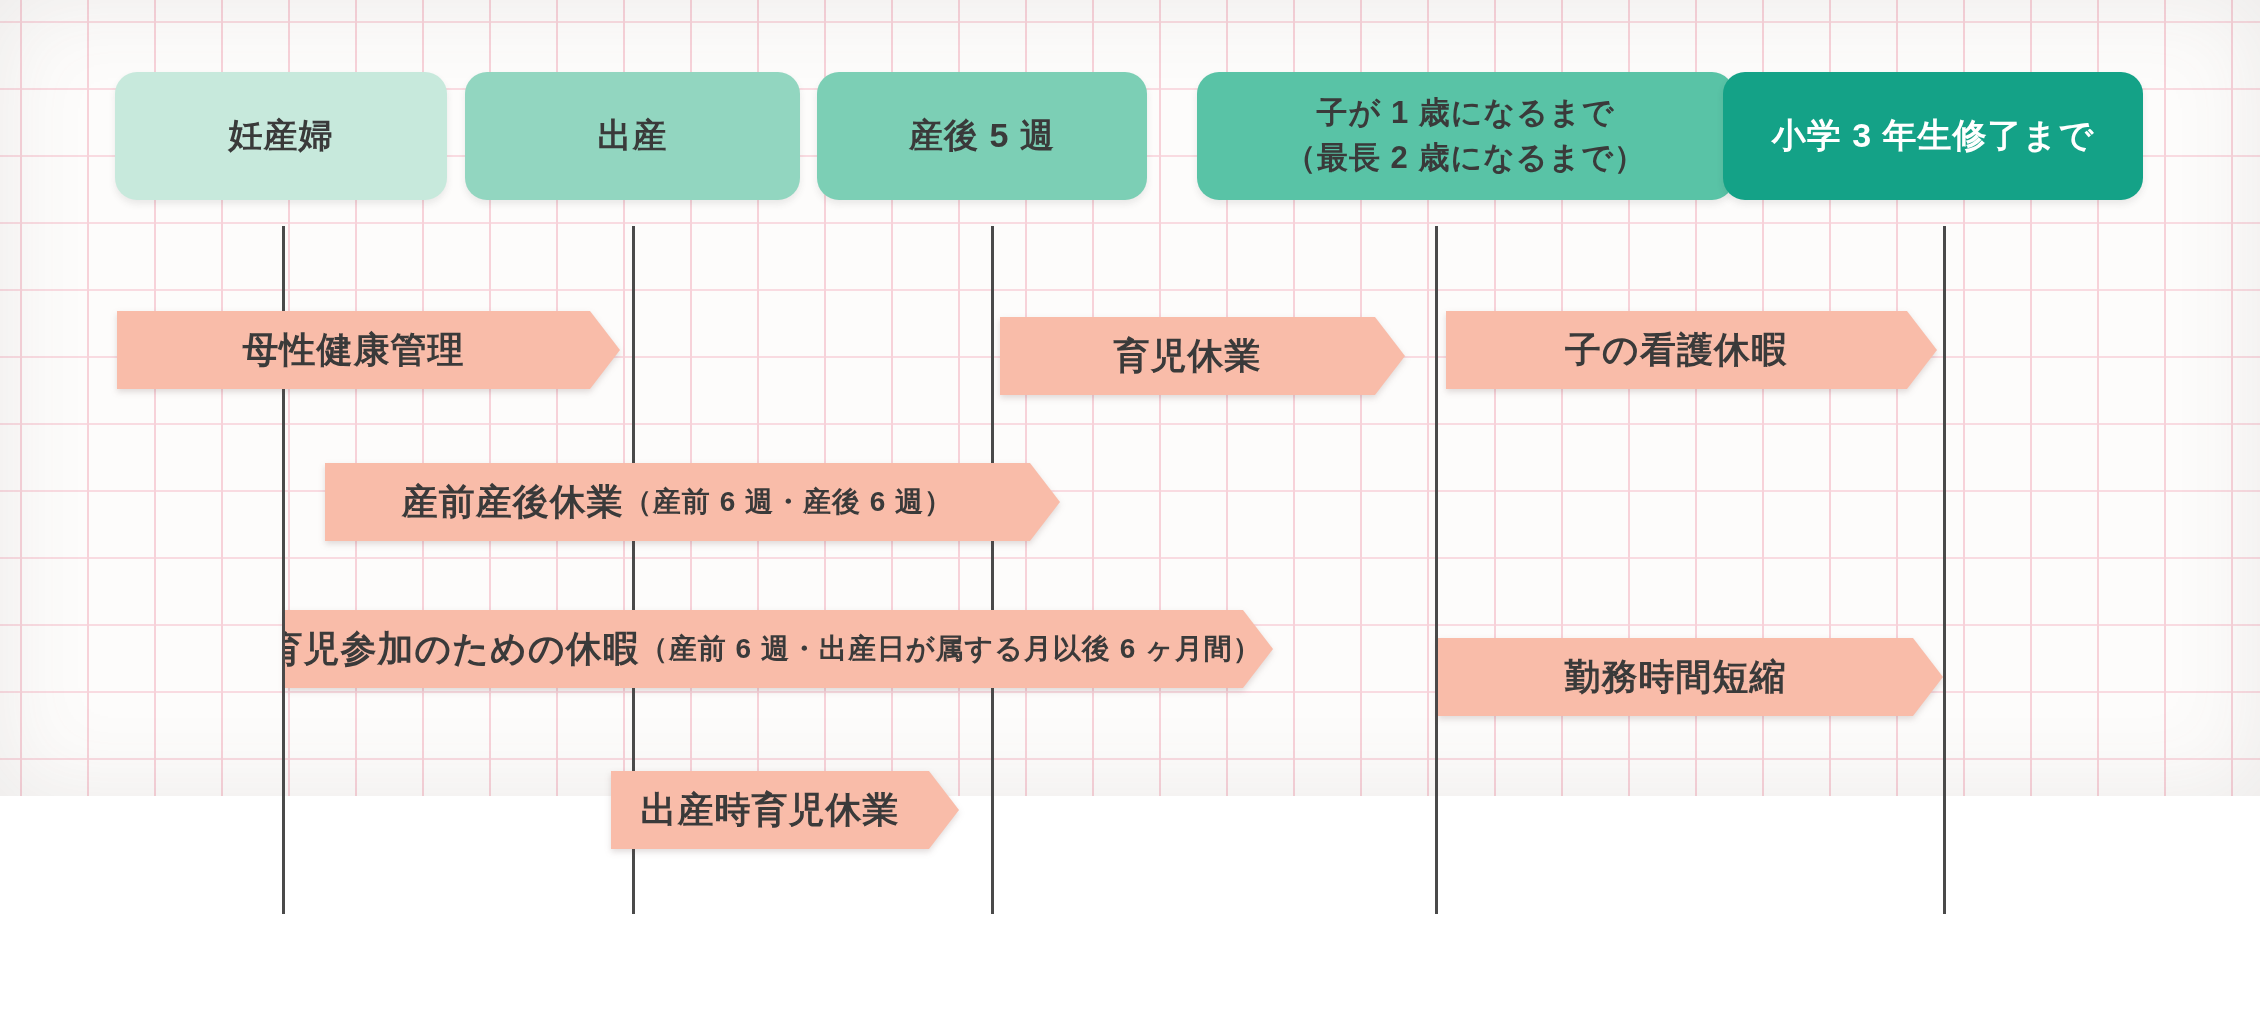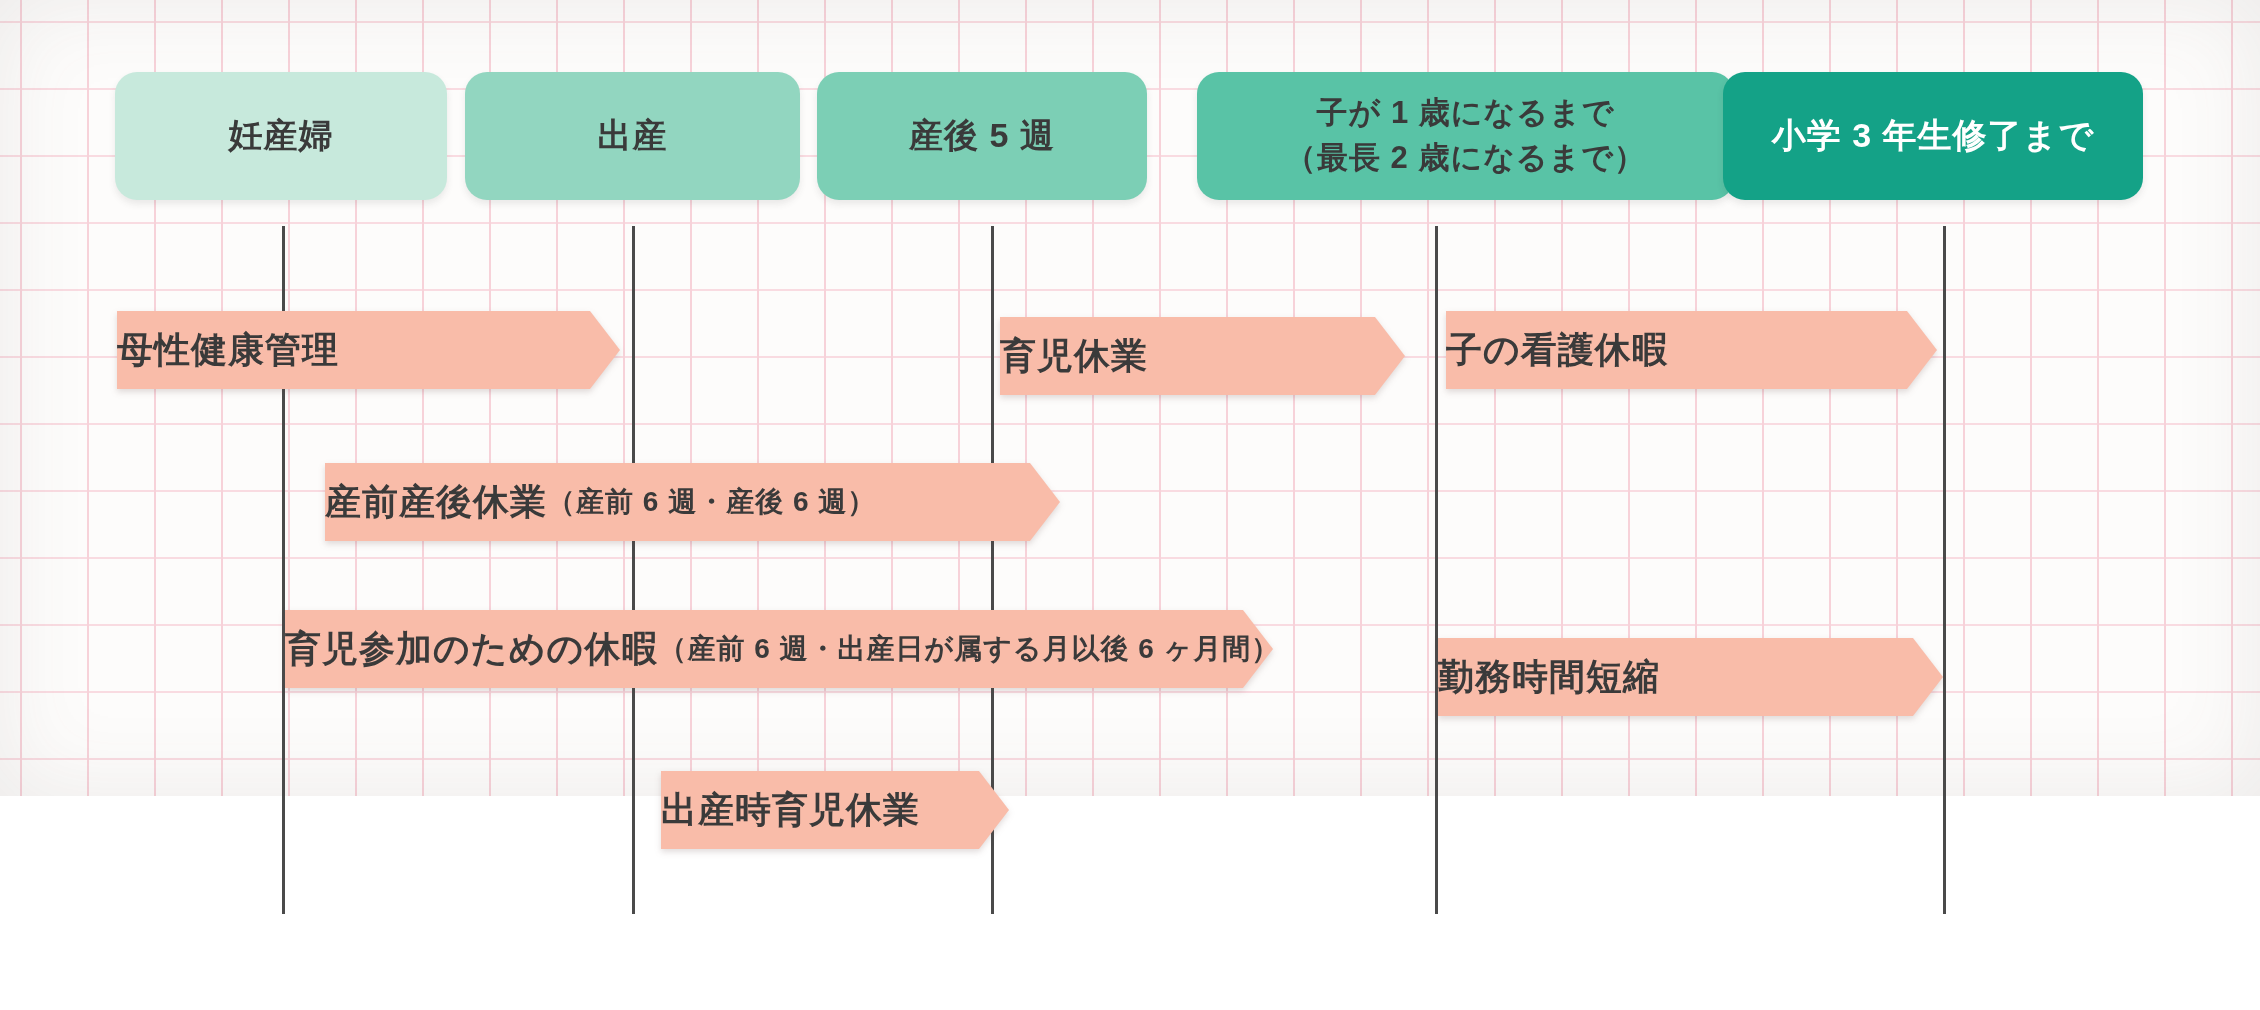--- a/index.html
+++ b/index.html
@@ -66,40 +66,41 @@
     height: 78px;
     filter: drop-shadow(0 3px 3px rgba(90,60,60,0.18));
   }
   .arrow {
     width: 100%;
     height: 100%;
     background: #f9bca9;
     clip-path: polygon(0 0, calc(100% - 30px) 0, 100% 50%, calc(100% - 30px) 100%, 0 100%);
     display: flex;
     align-items: center;
+    justify-content: center;
     padding-right: 30px;
     box-sizing: border-box;
     white-space: nowrap;
     color: #3a3a3a;
     font-weight: 700;
     font-size: 36px;
     letter-spacing: 1px;
   }
   .arrow .note {
     font-size: 28px;
     font-weight: 700;
   }
 
   .arrow-a1 { top: 311px; left: 117px;  width: 503px; }
   .arrow-a2 { top: 311px; left: 1000px; width: 405px; margin-top: 6px; }
   .arrow-a3 { top: 311px; left: 1446px; width: 491px; }
   .arrow-a4 { top: 463px; left: 281px;  width: 735px; padding-left: 44px; }
   .arrow-a5 { top: 610px; left: 285px;  width: 988px; font-size: 34px; }
   .arrow-a6 { top: 638px; left: 1438px; width: 505px; }
-  .arrow-a7 { top: 771px; left: 661px;  width: 348px; font-family: Liberation Serif, serif; }
+  .arrow-a7 { top: 771px; left: 611px;  width: 348px; font-family: Liberation Serif, serif; }
 </style>
 </head>
 <body>
 
 <div class="canvas">
 
   <div class="stage stage-1">
     <span>妊産婦</span>
   </div>
   <div class="stage stage-2">

